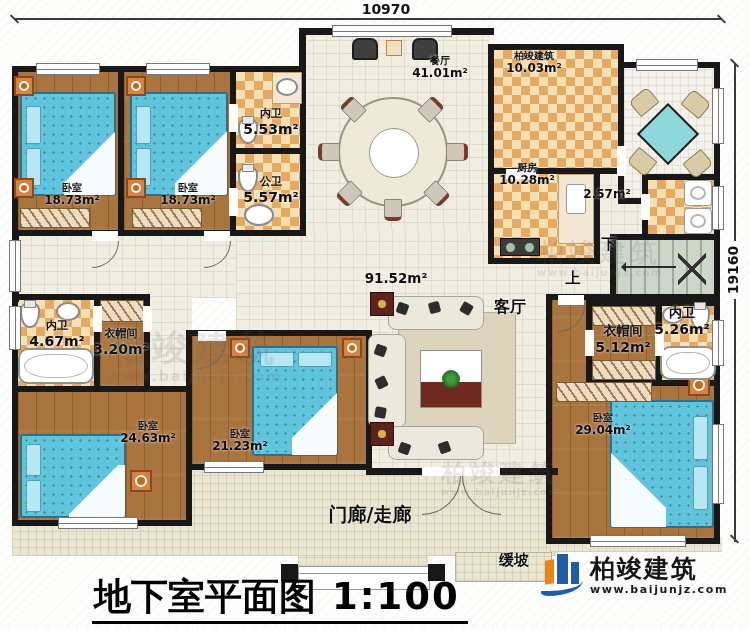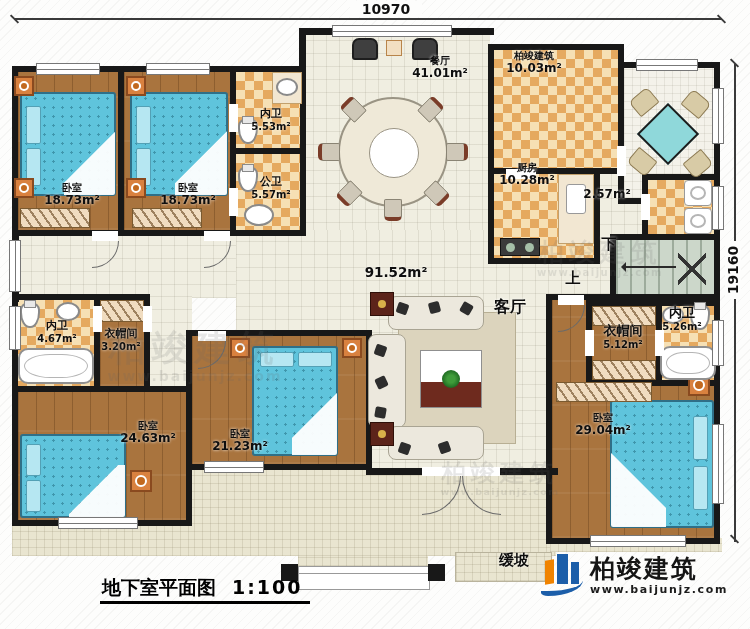--- a/index.html
+++ b/index.html
@@ -53,32 +53,32 @@
   .dch{width:18px;height:22px;background:#cfc8b8;border:1px solid #8a8474;border-top:4px solid #7a3c28;border-radius:5px 5px 2px 2px}
   .mchair{width:24px;height:20px;background:#d8cba6;border:1px solid #8c7a52;border-radius:6px 6px 2px 2px}
   .sofa{background:#ece8dd;border:1.5px solid #a9a493;border-radius:8px}
   .dp{position:absolute;width:11px;height:11px;background:#2d2d2d;border-radius:2px}
   .arm{background:#3f3f3f;border:2px solid #1e1e1e;border-radius:7px 7px 3px 3px}
   
   .lbl{position:absolute;z-index:5;text-align:center;font-weight:700;line-height:1.15;color:#0e0e0e;
     text-shadow:0 0 3px rgba(255,255,255,.9)}
   .lbl b{display:block;font-size:10px;font-weight:900}
   .lbl i{display:block;font-style:normal;font-size:12px;font-weight:800}
-  .lbl.sm b{font-size:11px}.lbl.sm i{font-size:10px}
+  .lbl.sm b{font-size:11px}.lbl.sm i{font-size:14px}
   .lbl.lg b{font-size:16px}
   .lbl.xl b{font-size:19px}
   .wm{position:absolute;opacity:.15;color:#666;text-align:center;z-index:6;pointer-events:none}
   .wm-n{font-size:36px;font-weight:900;letter-spacing:7px;line-height:1.1}
   .wm-u{font-size:14px;font-weight:700;letter-spacing:2px}
   
   .dimline{position:absolute;background:#3a3a3a;z-index:7}
   .dimlbl{position:absolute;z-index:7;font-size:14px;font-weight:700;background:#fdfdfc;text-align:center}
   .tick{position:absolute;width:11px;height:2px;background:#3a3a3a;transform:rotate(45deg);z-index:7}
   
-  .ftitle{position:absolute;left:100px;top:577px;z-index:8;font-size:19px;font-weight:900;color:#000;
+  .ftitle{position:absolute;left:92px;top:577px;z-index:8;font-size:37px;font-weight:900;color:#000;
     border-bottom:3px solid #000;padding:0 8px 3px 2px;line-height:1.1}
   .fscale{margin-left:16px;letter-spacing:2px}
   .fstats{position:absolute;z-index:7;font-size:11.5px;font-weight:700;color:#000;line-height:1.85;white-space:nowrap}
   .logo{position:absolute;left:541px;top:552px;z-index:9;display:flex;align-items:center;gap:7px}
   .lg-glyph{position:relative;width:42px;height:48px}
   .lg-bar{position:absolute}
   .lg-name{font-size:25px;font-weight:900;color:#151515;line-height:1.05;letter-spacing:2px}
   .lg-url{font-size:11px;font-weight:700;letter-spacing:1.6px;color:#1c1c1c}
   .stair-x{position:absolute;z-index:4;background:
     linear-gradient(45deg,transparent 47%,#333 47% 53%,transparent 53%),
@@ -303,21 +303,21 @@
       <i>18.73m²</i>
     </div>
   <div class="lbl sm" style="left:242px;top:108px;width:58px">
       <b>内卫</b>
       <i>5.53m²</i>
     </div>
   <div class="lbl sm" style="left:242px;top:176px;width:58px">
       <b>公卫</b>
       <i>5.57m²</i>
     </div>
-  <div class="lbl" style="left:358px;top:265px;width:76px">
+  <div class="lbl" style="left:358px;top:271px;width:76px">
       <i style="font-size:13.5px">91.52m²</i>
     </div>
   <div class="lbl lg" style="left:478px;top:298px;width:64px">
       <b>客厅</b>
     </div>
   <div class="lbl sm" style="left:26px;top:320px;width:62px">
       <b>内卫</b>
       <i>4.67m²</i>
     </div>
   <div class="lbl sm" style="left:92px;top:328px;width:58px">
@@ -336,20 +336,23 @@
       <b style="font-size:13px">衣帽间</b>
       <i>5.12m²</i>
     </div>
   <div class="lbl sm" style="left:652px;top:306px;width:60px">
       <b style="font-size:13px">内卫</b>
       <i>5.26m²</i>
     </div>
   <div class="lbl" style="left:558px;top:412px;width:90px">
       <b>卧室</b>
       <i>29.04m²</i>
+    </div>
+  <div class="lbl xl" style="left:300px;top:504px;width:140px">
+      <b>门廊/走廊</b>
     </div>
   <div class="lbl" style="left:486px;top:552px;width:56px">
       <b style="font-size:15px">缓坡</b>
     </div>
   <div class="lbl" style="left:594px;top:236px;width:30px">
       <b style="font-size:15px">下</b>
     </div>
   <div class="lbl" style="left:558px;top:270px;width:30px">
       <b style="font-size:15px">上</b>
     </div>

